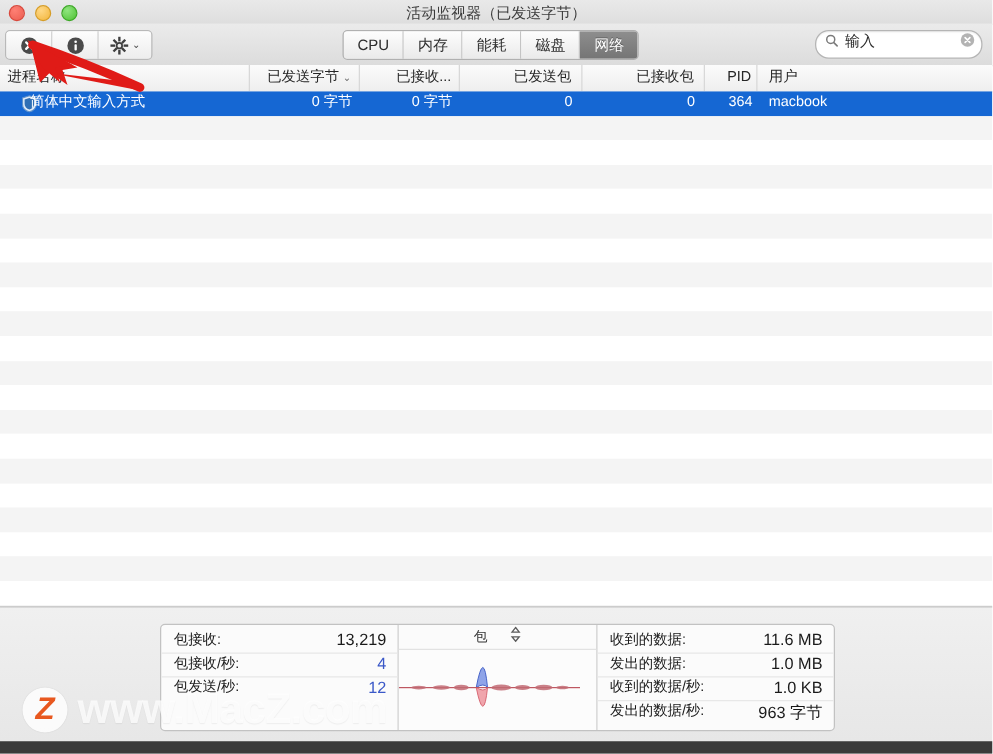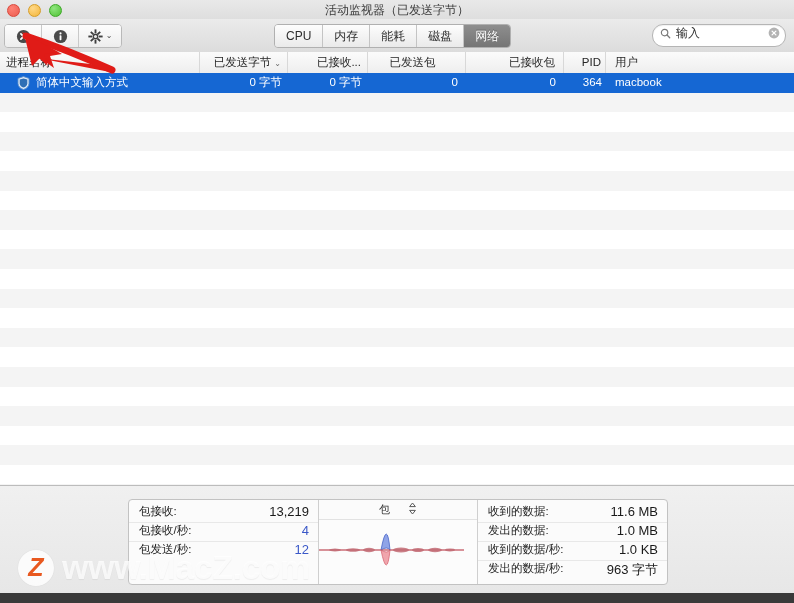--- a/index.html
+++ b/index.html
@@ -409,21 +409,21 @@
   <div class="col-header">
     <div class="cell" style="left:4px;width:196px;padding-left:2px;">
       <span class="lbl">进程名称</span>
     </div>
     <div class="cell num" style="left:200px;width:88px;padding-right:6px;">
       <span class="lbl">已发送字节</span><span class="sort-caret">⌄</span>
     </div>
     <div class="cell num" style="left:288px;width:80px;padding-right:6px;">
       <span class="lbl">已接收...</span>
     </div>
-    <div class="cell num" style="left:368px;width:98px;padding-right:8px;text-align:center;">
+    <div class="cell num" style="left:368px;width:98px;padding-right:8px;">
       <span class="lbl">已发送包</span>
     </div>
     <div class="cell num" style="left:466px;width:98px;padding-right:8px;">
       <span class="lbl">已接收包</span>
     </div>
     <div class="cell num" style="left:564px;width:42px;padding-right:4px;">
       <span class="lbl">PID</span>
     </div>
     <div class="cell" style="left:610px;width:90px;padding-left:5px;border-right:none;">
       <span class="lbl">用户</span>
@@ -432,21 +432,21 @@
 
   <div class="table">
 
     <div class="row selected">
       <span class="proc-icon">
         <svg width="13" height="14" viewBox="0 0 13 14">
           <path d="M6.5 0.6 L12 2.4 V7.3 C12 10.4 9.6 12.6 6.5 13.5 C3.4 12.6 1 10.4 1 7.3 V2.4 Z" fill="#dfeaf7" stroke="#5f92cc" stroke-width="0.9"></path>
           <path d="M6.5 2.4 L10.3 3.6 V7.2 C10.3 9.3 8.7 10.9 6.5 11.6 C4.3 10.9 2.7 9.3 2.7 7.2 V3.6 Z" fill="#2f6fb5"></path>
         </svg>
       </span>
-      <span class="cell" style="left:36px;width:166px;">简体中文输入方式</span>
+      <span class="cell" style="left:24px;width:166px;">简体中文输入方式</span>
       <span class="cell num" style="left:200px;width:88px;padding-right:6px;">0 字节</span>
       <span class="cell num" style="left:288px;width:80px;padding-right:6px;">0 字节</span>
       <span class="cell num" style="left:368px;width:98px;padding-right:8px;">0</span>
       <span class="cell num" style="left:466px;width:98px;padding-right:8px;">0</span>
       <span class="cell num" style="left:564px;width:42px;padding-right:4px;">364</span>
       <span class="cell" style="left:610px;width:90px;padding-left:5px;">macbook</span>
     </div>
 
     <div id="empty-rows">
         <div class="row even"></div>

